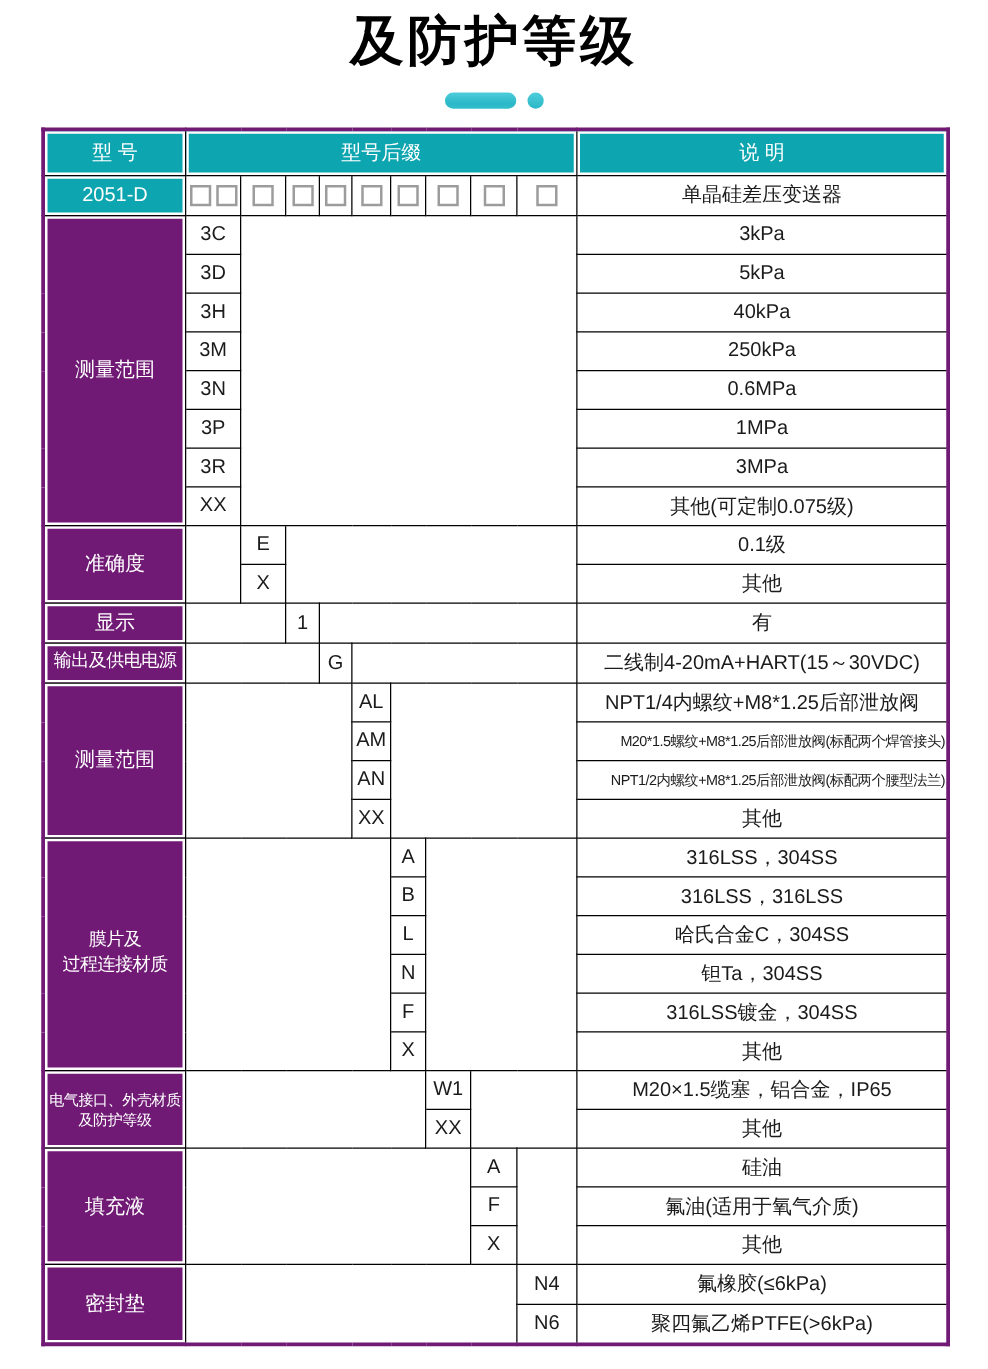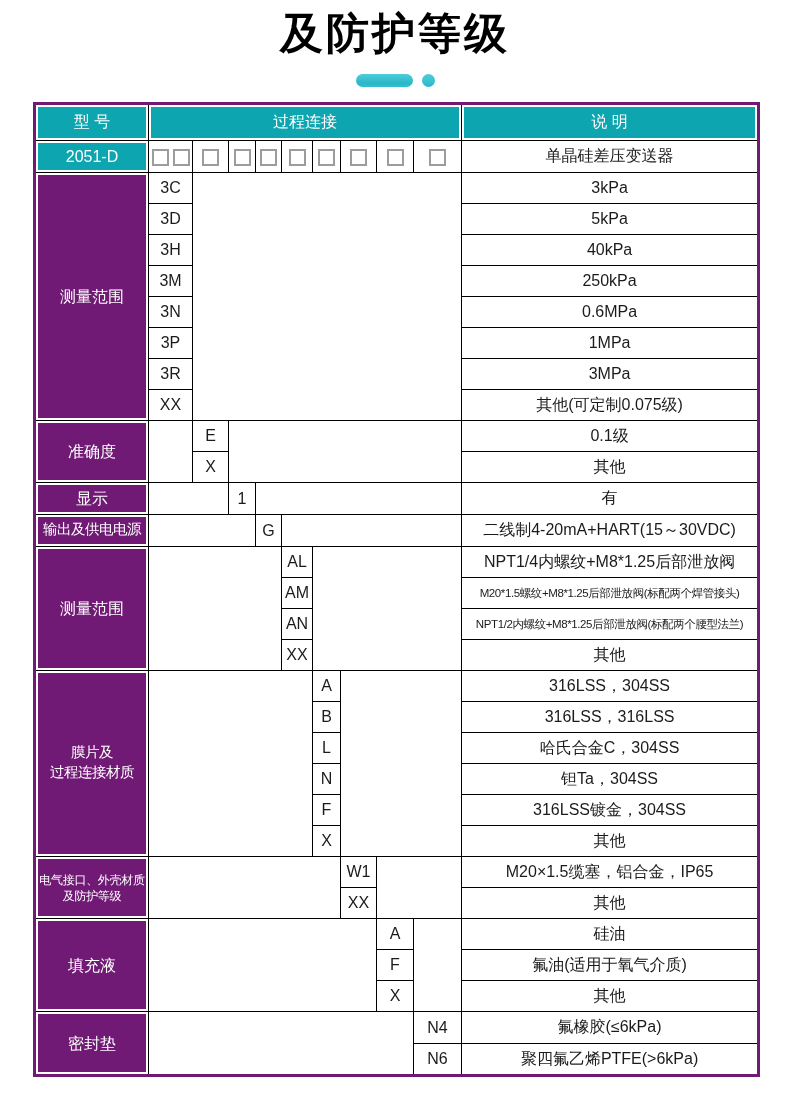--- a/index.html
+++ b/index.html
@@ -65,21 +65,21 @@
     font-size:19px;
     font-weight:500;
   }
   td.model{
     background:#0da5af;color:#fff;
     box-shadow:inset 0 0 0 2px #fff;
     font-size:15px;
   }
   td.code{font-size:16px;}
   td.desc{font-size:16px;}
-  td.desc.small{font-size:11.5px;letter-spacing:-0.4px;}
+  td.desc.small{font-size:11.5px;letter-spacing:-0.4px;text-align:right;}
   td.sp{background:#fff;}
   tr{height:31px;}
   tr.h-hdr{height:37px;}
   tr.h-model{height:32px;padding-left:39px;}
   tr.h-32{height:32px;}
   .cb{
     display:inline-block;
     width:13px;height:13px;
     border:2px solid #9c9c9c;
     background:#fff;
@@ -107,21 +107,21 @@
       <col style="width:28px">
       <col style="width:36px">
     <col style="width:37px">
       <col style="width:48px">
       <col style="width:297px">
   </colgroup>
 
   <tbody>
       <tr class="h-hdr">
     <td class="hdr">型 号</td>
-    <td class="hdr" colspan="9">过程连接</td>
+    <td class="hdr" colspan="9">型号后缀</td>
     <td class="hdr">说 明</td>
   </tr>
 
   <tr class="h-model">
     <td class="model">2051-D</td>
     <td class="ck"><span class="cb"></span><span class="cb"></span></td>
     <td class="ck"><span class="cb"></span></td>
     <td class="ck"><span class="cb"></span></td>
     <td class="ck"><span class="cb"></span></td>
     <td class="ck"><span class="cb"></span></td>

